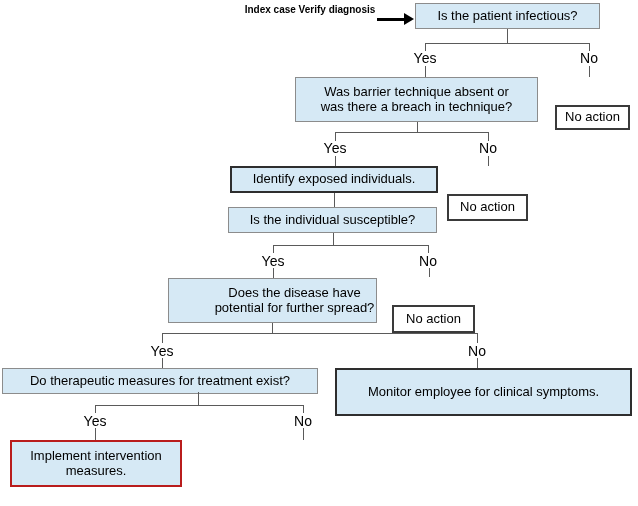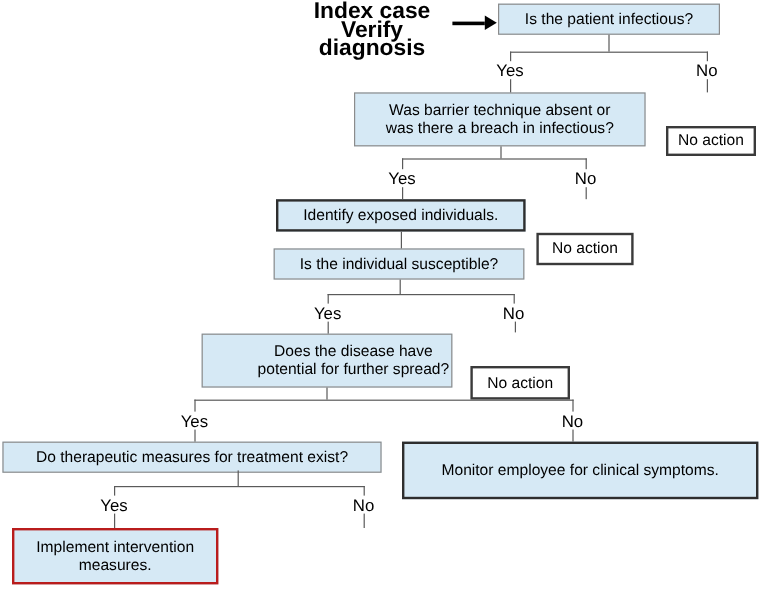--- a/index.html
+++ b/index.html
@@ -15,21 +15,21 @@
   .b-thin{border:1px solid #8c8c8c;}
   .b-dark{border:2px solid #3a3a3a;background:#ffffff;margin-top:28px;}
   .b-heavy{border:2.5px solid #2e2e2e;}
   .b-gray{border:2px solid #b91c1c;text-align:center;}
   .line{position:absolute;background:#5a5a5a;}
   .vl{width:1px;}
   .hl{height:1px;}
   .branch{position:absolute;width:40px;text-align:center;font-size:14px;line-height:16px;height:16px;}
   .startlbl{
     position:absolute;left:244px;top:2px;width:132px;text-align:center;
-    font-weight:bold;font-size:19px;line-height:15.5px;
+    font-weight:bold;font-size:10px;line-height:15.5px;
   }
   .arrow-shaft{position:absolute;left:377px;top:18px;width:27px;height:3px;background:#000;}
   .arrow-head{
     position:absolute;left:404px;top:13px;width:0;height:0;
     border-top:6px solid transparent;border-bottom:6px solid transparent;border-left:10px solid #000;
   }
 </style>
 </head>
 <body>
 
@@ -45,21 +45,21 @@
   <div class="node b-thin" style="left:415px;top:3px;width:185px;height:26px;">
     <span>Is the patient infectious?</span>
   </div>
 
   <div class="node b-dark" style="left:555px;top:77px;width:75px;height:25px;">
     <span>No action</span>
   </div>
 
   <div class="node b-thin" style="left:295px;top:77px;width:243px;height:45px;">
     <span>Was barrier technique absent or</span>
-    <span>was there a breach in infectious?</span>
+    <span>was there a breach in technique?</span>
   </div>
 
   <div class="node b-heavy" style="left:230px;top:166px;width:208px;height:27px;">
     <span>Identify exposed individuals.</span>
   </div>
 
   <div class="node b-dark" style="left:447px;top:166px;width:81px;height:27px;">
     <span>No action</span>
   </div>
 

